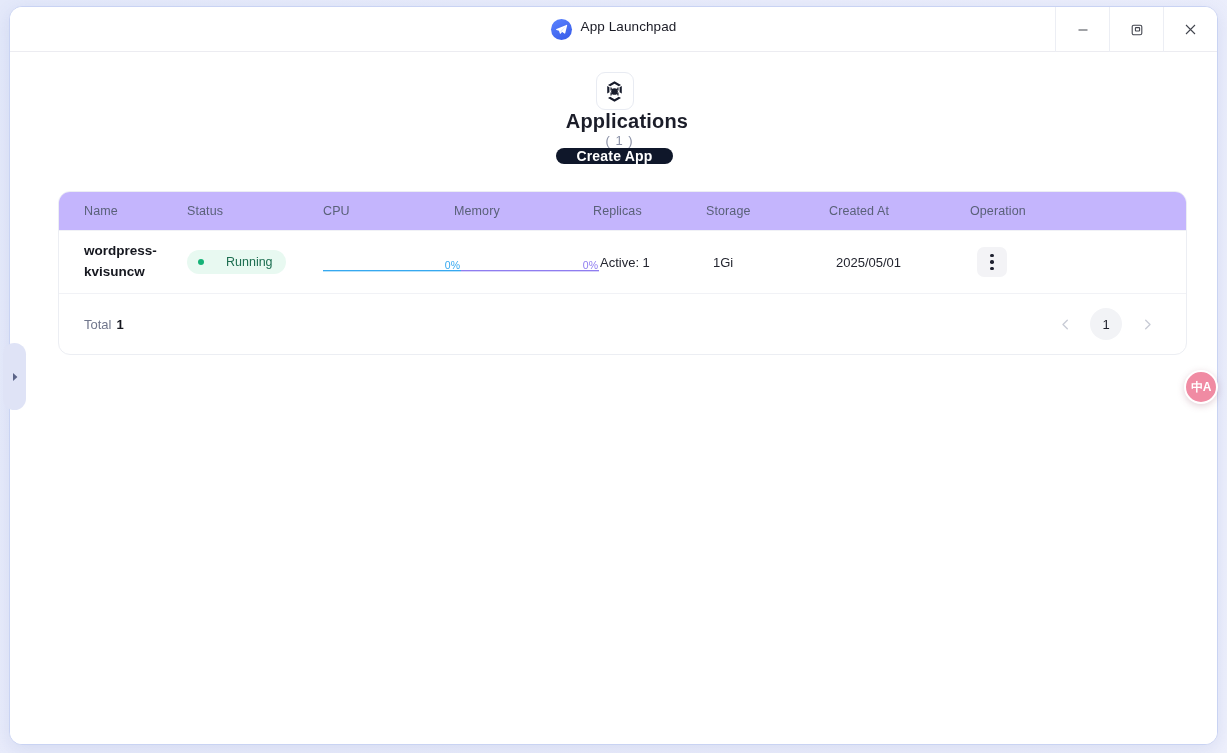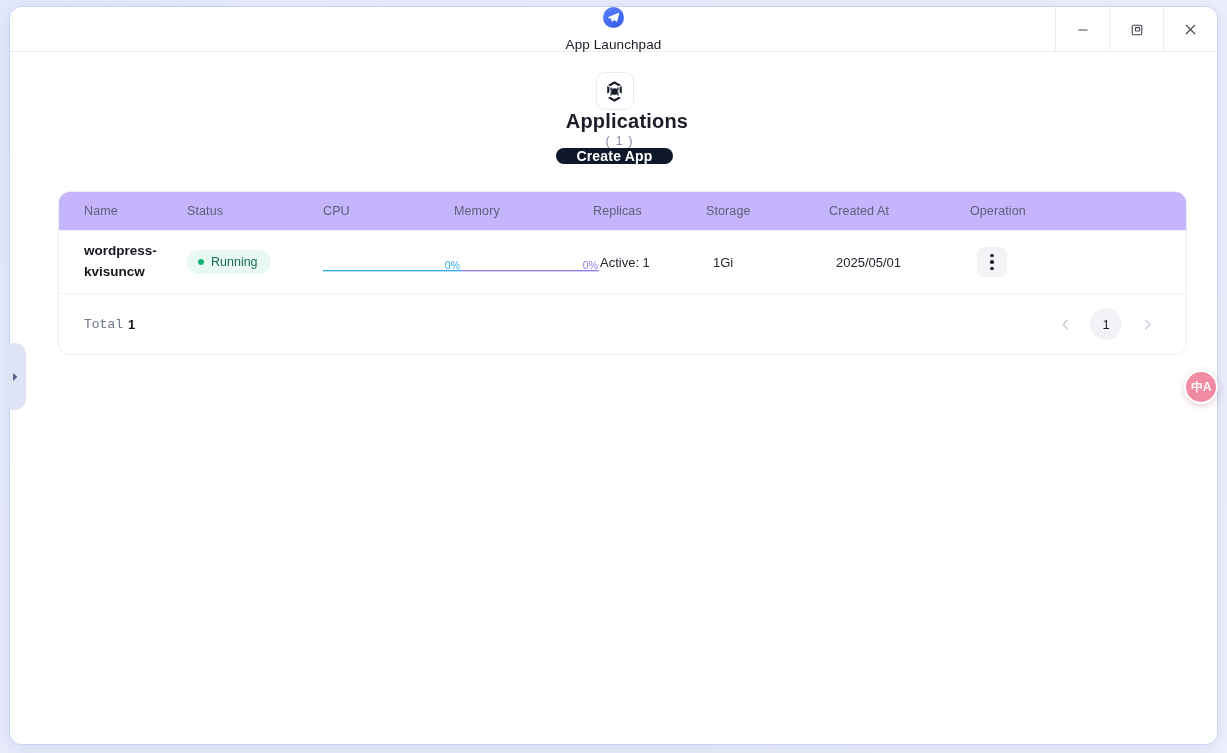--- a/index.html
+++ b/index.html
@@ -33,24 +33,23 @@
     height: 45px;
     flex: 0 0 45px;
     background: #ffffff;
     border-bottom: 1px solid #ececf1;
     display: flex;
     align-items: center;
     justify-content: center;
   }
   .title-group {
     display: flex;
-    align-items: center;
+    align-items: flex-start;
     gap: 9px;
     pointer-events: none;
-    flex-direction: column;
   }
   .app-logo-circle {
     width: 21px; height: 21px;
     border-radius: 50%;
     background: linear-gradient(150deg, #5b84ff 0%, #3559e8 100%);
     display: flex; align-items: center; justify-content: center;
     flex: 0 0 21px;
   }
   .app-logo-circle svg { display:block; }
   .title-text {
@@ -170,21 +169,21 @@
     font-weight: bold;
     font-size: 13.5px;
     color: #15171f;
     line-height: 1.55;
     word-break: break-word;
     padding-right: 12px;
   }
   .status-pill {
     display: inline-flex;
     align-items: center;
-    gap: 7px;
+    gap: 22px;
     background: #e8f9f1;
     color: #1c6e50;
     font-size: 12.5px;
     border-radius: 13px;
     padding: 5px 13px 5px 11px;
   }
   .status-dot {
     width: 6px; height: 6px;
     border-radius: 50%;
     background: #16b277;
@@ -224,21 +223,21 @@
     background: #1f2130;
   }
 
   
   .table-foot {
     display: flex;
     align-items: center;
     height: 60px;
     padding: 0 26px 0 25px;
   }
-  .total-label { font-size: 13px; color: #70768c; font-family: Liberation Mono, monospace; }
+  .total-label { font-size: 13px; color: #70768c; }
   .total-value { font-size: 13px; color: #15171f; font-weight: bold; margin-left: 5px; }
   .pager { display: flex; align-items: center; gap: 12px; }
   .pager-arrow {
     width: 26px; height: 26px;
     display: flex; align-items: center; justify-content: center;
     background: transparent;
     border: none;
     cursor: pointer;
   }
   .page-pill {

